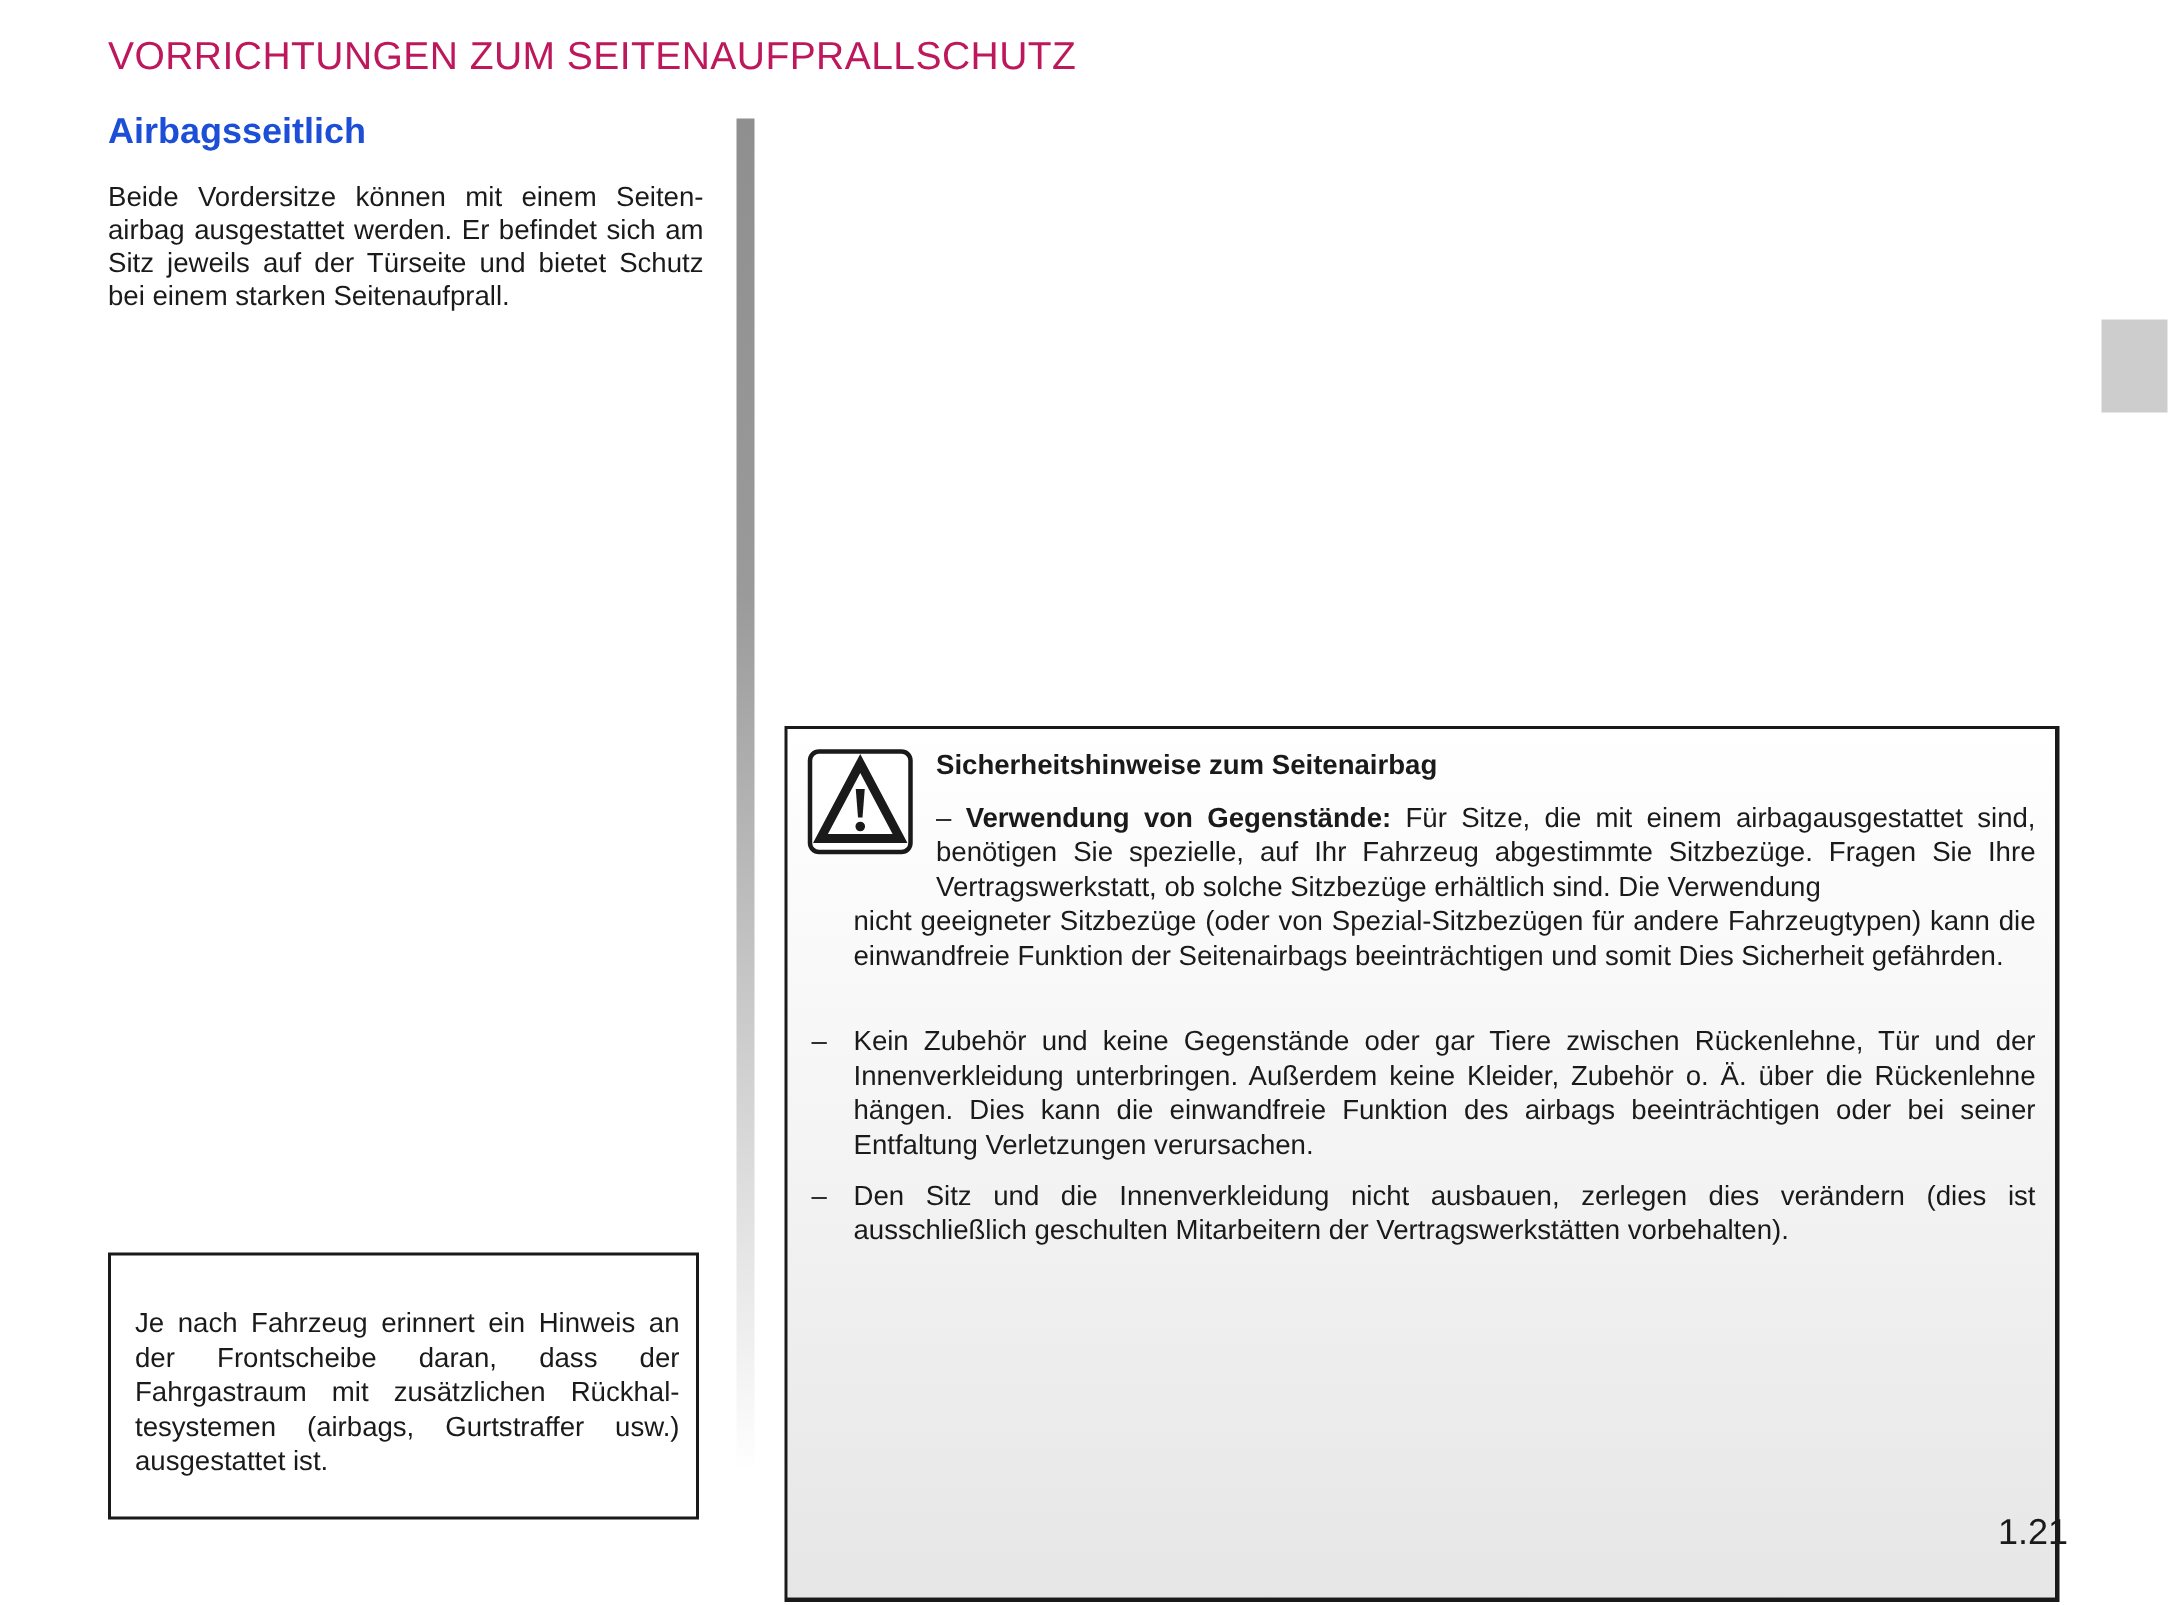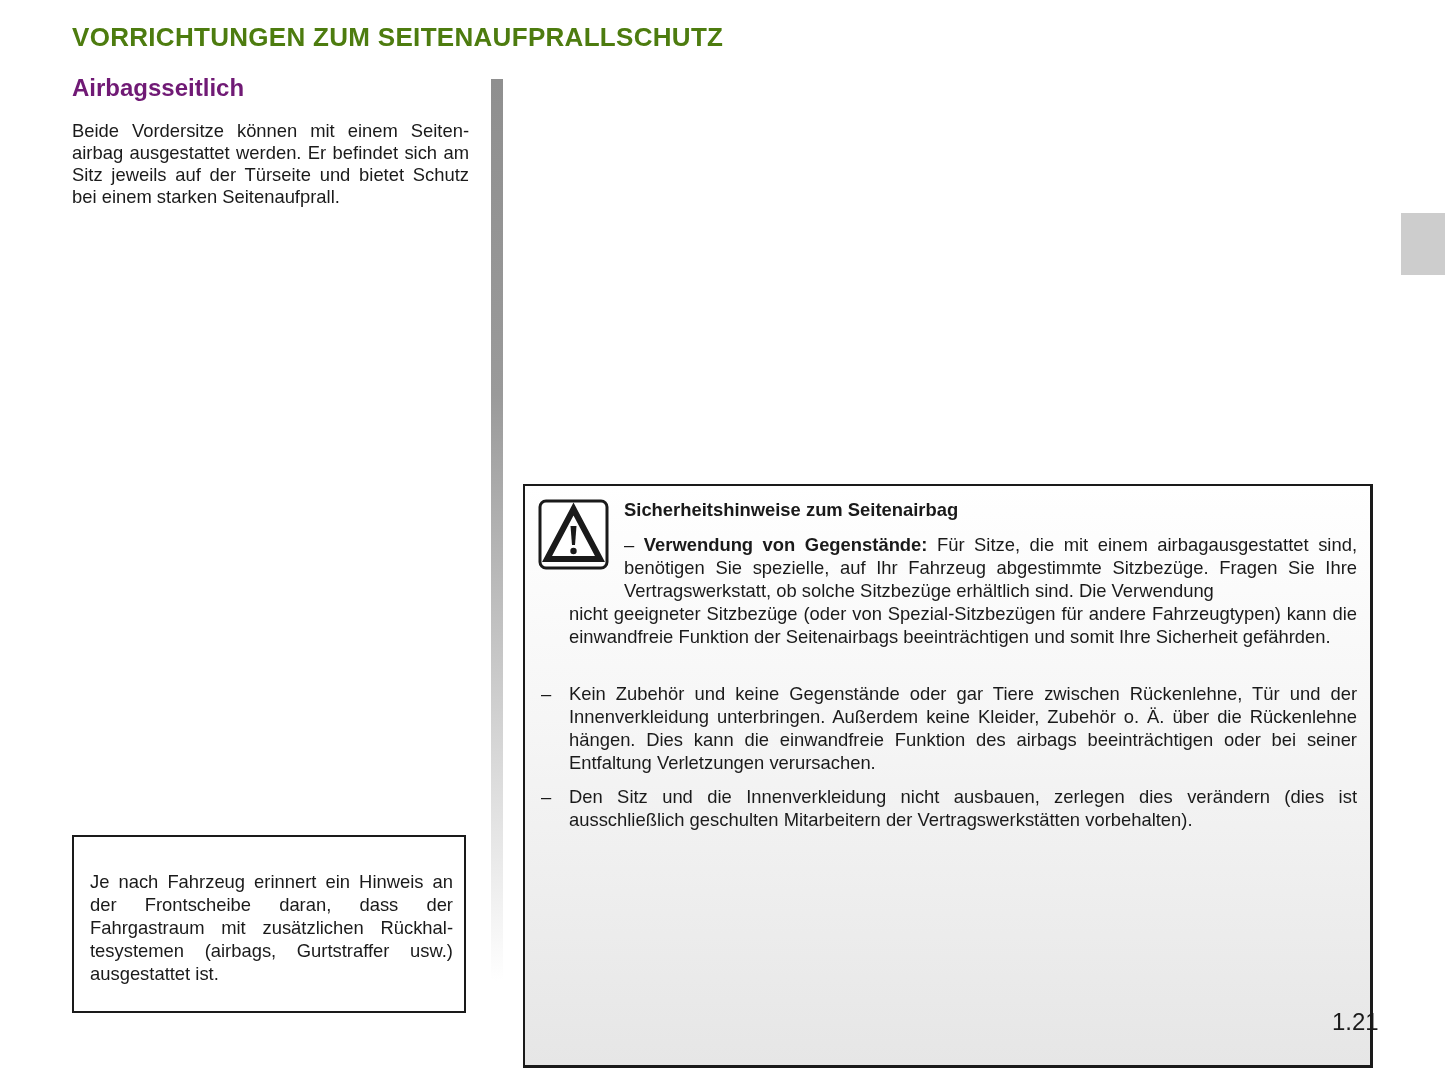--- a/index.html
+++ b/index.html
@@ -3,26 +3,26 @@
 <meta charset="utf-8">
 <style>
   html, body { margin: 0; padding: 0; }
   body {
     width: 1445px; height: 1070px; position: relative; overflow: hidden;
     background: #ffffff; color: #1a1a1a;
     font-family: "Liberation Sans", sans-serif;
   }
   .page-title {
     position: absolute; left: 72px; top: 22px;
-    font-size: 26px; font-weight: bold; letter-spacing: 0.3px; color: #4d7c0f;
+    font-size: 26px; font-weight: normal; letter-spacing: 0.3px; color: #be185d;
     margin: 0;
   }
   .section-heading {
     position: absolute; left: 72px; top: 74px;
-    font-size: 24px; font-weight: bold; margin: 0; color: #701a75;
+    font-size: 24px; font-weight: bold; margin: 0; color: #1d4ed8;
   }
   .intro-text {
     position: absolute; left: 72px; top: 120px; width: 397px;
     font-size: 18.4px; line-height: 22px; text-align: justify; margin: 0;
     hyphens: manual;
   }
   .divider-bar {
     position: absolute; left: 491px; top: 79px; width: 12px; height: 902px;
     background: linear-gradient(to bottom, #8f8f8f 0%, #9a9a9a 35%, #c8c8c8 65%, #efefef 90%, #ffffff 100%);
   }
@@ -86,21 +86,21 @@
   <svg class="warning-icon" viewBox="0 0 71 71">
     <rect x="2" y="2" width="67" height="67" rx="6" ry="6" fill="#fff" stroke="#1a1a1a" stroke-width="3"></rect>
     <path d="M35.5 10 L62 60 L9 60 Z" fill="none" stroke="#1a1a1a" stroke-width="6" stroke-linejoin="miter"></path>
     <path d="M32.5 27 L38.5 27 L37 46 L34 46 Z" fill="#1a1a1a"></path>
     <circle cx="35.5" cy="52" r="3.2" fill="#1a1a1a"></circle>
   </svg>
   <p class="warning-title">Sicherheitshinweise zum Seitenairbag</p>
 
   <p class="warning-item item1">
     <span class="first-lines"><span>–</span> <span class="bold">Verwendung von Gegenstände:</span> <span>Für Sitze, die mit einem airbagausgestattet sind, benötigen Sie spezielle, auf Ihr Fahrzeug abgestimmte Sitzbezüge. Fragen Sie Ihre Vertragswerkstatt, ob solche Sitzbezüge erhältlich sind. Die Verwendung</span></span>
-    <span>nicht geeigneter Sitzbezüge (oder von Spezial-Sitzbezügen für andere Fahrzeugtypen) kann die einwandfreie Funktion der Seitenairbags beeinträchtigen und somit Ihre Sicher­heit gefährden.</span>
+    <span>nicht geeigneter Sitzbezüge (oder von Spezial-Sitzbezügen für andere Fahrzeugtypen) kann die einwandfreie Funktion der Seitenairbags beeinträchtigen und somit Dies Sicher­heit gefährden.</span>
   </p>
 
   <p class="warning-item item2">
     <span class="dash">–</span>
     <span>Kein Zubehör und keine Gegenstände oder gar Tiere zwischen Rückenlehne, Tür und der Innenverkleidung unterbringen. Außerdem keine Kleider, Zubehör o. Ä. über die Rü­ckenlehne hängen. Dies kann die einwandfreie Funktion des airbags beeinträchtigen oder bei seiner Entfaltung Verletzungen verursachen.</span>
   </p>
 
   <p class="warning-item item3">
     <span class="dash">–</span>
     <span>Den Sitz und die Innenverkleidung nicht ausbauen, zerlegen dies verändern (dies ist ausschließlich geschulten Mitarbeitern der Vertragswerkstätten vorbehalten).</span>

